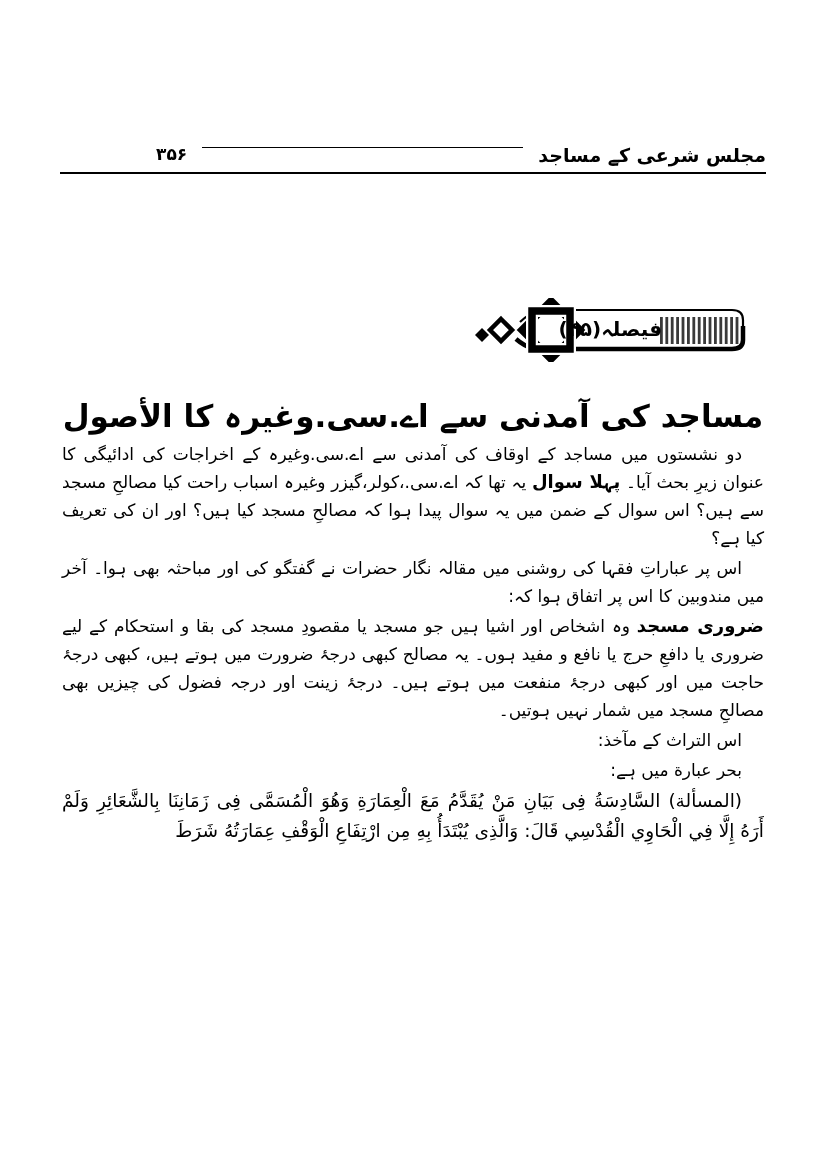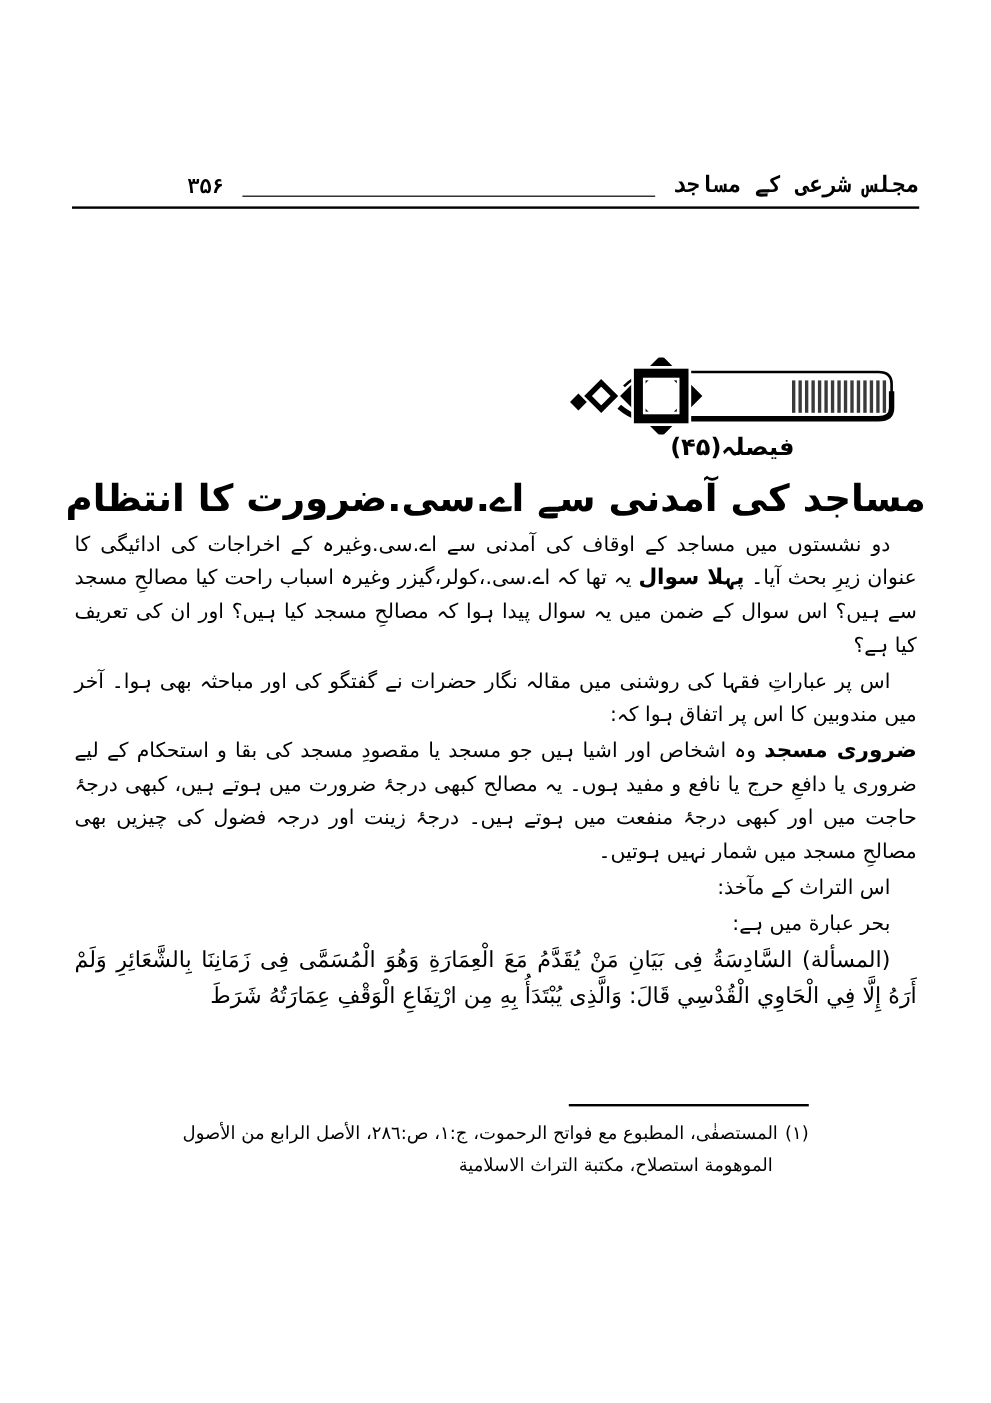--- a/index.html
+++ b/index.html
@@ -15,24 +15,23 @@
   }
 
   
   .header {
     position: absolute;
     top: 146px; left: 60px; right: 60px;
     direction: ltr;
   }
   .header-row {
     display: flex;
-    align-items: flex-end;
+    align-items: flex-start;
     gap: 15px;
     padding-left: 96px;
-    font-family: Liberation Mono, monospace;
   }
   .page-number {
     font-size: 17px;
     font-weight: bold;
     letter-spacing: 1px;
     line-height: 1;
     padding-bottom: 1px;
   }
   .header-leader {
     flex: 1 1 auto;
@@ -65,21 +64,20 @@
     position: absolute;
     top: 15px;
     left: 92px;
     width: 100px;
     text-align: center;
     font-size: 20px;
     font-weight: bold;
     direction: rtl;
     line-height: 32px;
     white-space: nowrap;
-    margin-top: 43px;
   }
 
   
   .main-heading {
     position: absolute;
     top: 366px; left: 40px; right: 40px;
     text-align: center;
     font-size: 31px;
     font-weight: bold;
     direction: rtl;
@@ -176,36 +174,32 @@
         <polygon points="81,3 110,32 81,61 52,32" fill="none" stroke="#000" stroke-width="7.5"></polygon>
         <rect x="62" y="13" width="38" height="38" fill="none" stroke="#fff" stroke-width="12"></rect>
         <rect x="62" y="13" width="38" height="38" fill="none" stroke="#000" stroke-width="7.5"></rect>
         <polygon points="31,21 42,32 31,43 20,32" fill="#fff" stroke="#000" stroke-width="4.5"></polygon>
         <polygon points="12,30 19,37 12,44 5,37" fill="#000"></polygon>
       </g>
     </svg>
     <span class="banner-label">فیصلہ(۴۵)</span>
   </div>
 
-  <h1 class="main-heading">مساجد کی آمدنی سے اے.سی.ضرورت کا انتظام</h1>
+  <h1 class="main-heading">مساجد کی آمدنی سے اے.سی.وغیرہ کا الأصول</h1>
 
   <div class="body-text">
     <p class="para-indent"><span>دو نشستوں میں مساجد کے اوقاف کی آمدنی سے اے.سی.وغیرہ کے اخراجات کی ادائیگی کا عنوان زیرِ بحث آیا۔ </span><span class="bold-lead">پہلا سوال</span><span> یہ تھا کہ اے.سی.،کولر،گیزر وغیرہ اسباب راحت کیا مصالحِ مسجد سے ہیں؟ اس سوال کے ضمن میں یہ سوال پیدا ہوا کہ مصالحِ مسجد کیا ہیں؟ اور ان کی تعریف کیا ہے؟</span></p>
 
     <p class="para-indent">اس پر عباراتِ فقہا کی روشنی میں مقالہ نگار حضرات نے گفتگو کی اور مباحثہ بھی ہوا۔ آخر میں مندوبین کا اس پر اتفاق ہوا کہ:</p>
 
     <p><span class="bold-lead">ضروری مسجد</span><span> وہ اشخاص اور اشیا ہیں جو مسجد یا مقصودِ مسجد کی بقا و استحکام کے لیے ضروری یا دافعِ حرج یا نافع و مفید ہوں۔ یہ مصالح کبھی درجۂ ضرورت میں ہوتے ہیں، کبھی درجۂ حاجت میں اور کبھی درجۂ منفعت میں ہوتے ہیں۔ درجۂ زینت اور درجہ فضول کی چیزیں بھی مصالحِ مسجد میں شمار نہیں ہوتیں۔</span></p>
 
     <p class="para-indent">اس التراث کے مآخذ:</p>
 
 
 
     <p class="para-indent">بحر عبارة میں ہے:</p>
 
     <p class="para-indent arabic-quote-big">(المسألة) السَّادِسَةُ فِى بَيَانِ مَنْ يُقَدَّمُ مَعَ الْعِمَارَةِ وَهُوَ الْمُسَمَّى فِى زَمَانِنَا بِالشَّعَائِرِ وَلَمْ أَرَهُ إِلَّا فِي الْحَاوِي الْقُدْسِي قَالَ: وَالَّذِى يُبْتَدَأُ بِهِ مِن ارْتِفَاعِ الْوَقْفِ عِمَارَتُهُ شَرَطَ</p>
   </div>
 
-  <div class="footnote">
-    <div class="footnote-rule"></div>
-    <div class="footnote-body"><span class="footnote-marker">(۱)</span><span>المستصفٰى، المطبوع مع فواتح الرحموت، ج:١، ص:٢٨٦، الأصل الرابع من الأصول الموهومة استصلاح، مكتبة التراث الاسلامية</span></div>
-  </div>
 
 </div>
 
 </body></html>

